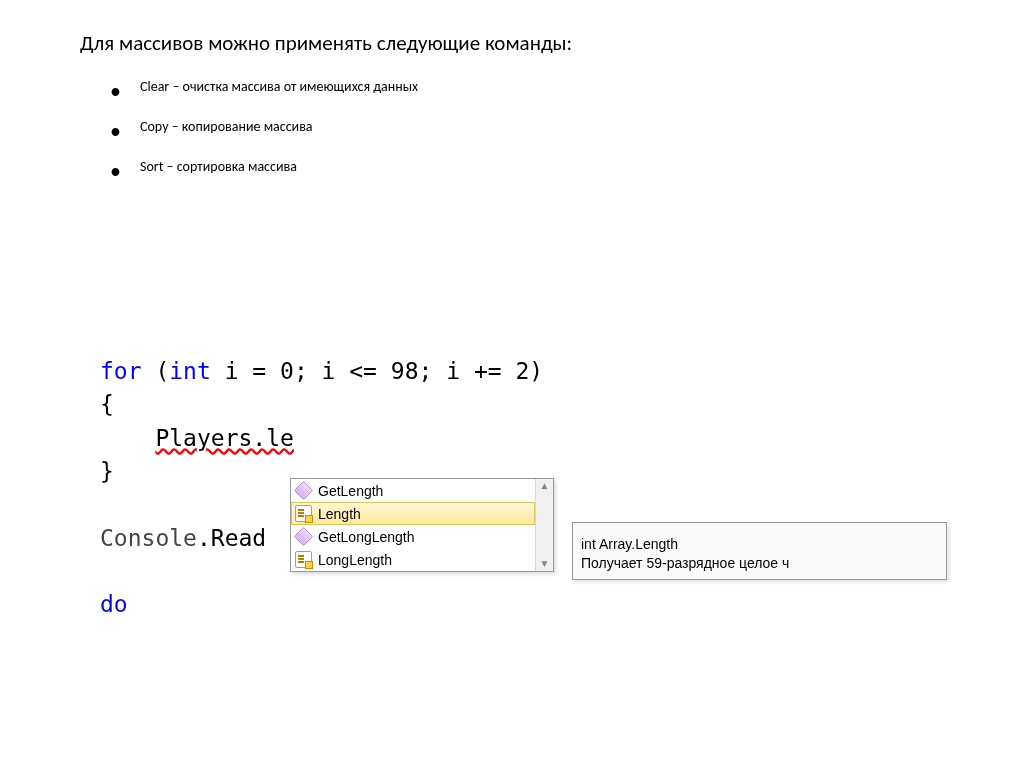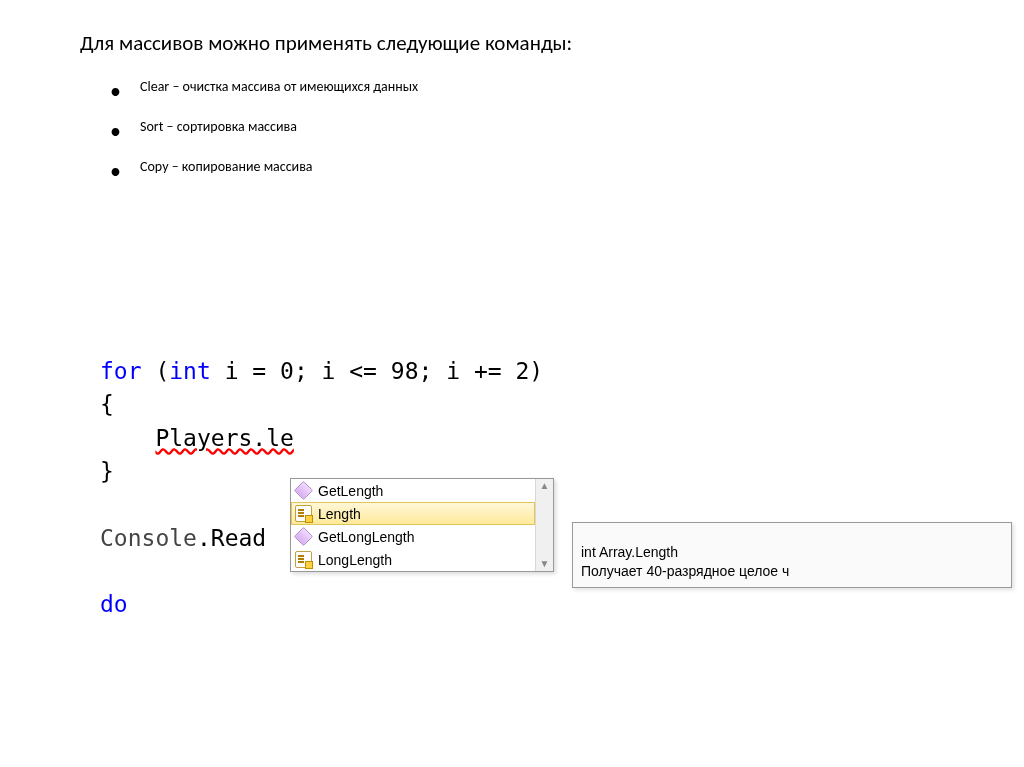--- a/index.html
+++ b/index.html
@@ -129,41 +129,41 @@
     .sb-arrow {
       color: #888;
       font-size: 10px;
       line-height: 1;
     }
 
     .tooltip {
       position: absolute;
       top: 522px;
       left: 572px;
-      width: 440px;
+      width: 375px;
       background: #fafafa;
       border: 1px solid #999;
-      padding: 20px 8px 6px 8px;
+      padding: 12px 8px 6px 8px;
       font-family: Verdana, sans-serif;
       font-size: 14px;
       line-height: 1.35;
       box-shadow: 2px 2px 4px rgba(0,0,0,0.12);
       overflow: hidden;
       white-space: nowrap;
     }
   </style>
 </head>
 <body>
 
 <div class="content">
   <div class="heading">Для массивов можно применять следующие команды:</div>
   <ul class="bullets">
     <li>Clear – очистка массива от имеющихся данных</li>
+    <li>Copy – копирование массива</li>
     <li>Sort – сортировка массива</li>
-    <li>Copy – копирование массива</li>
   </ul>
 </div>
 
 <div class="code-area">
   <div class="line"><span class="kw">for</span><span> (</span><span class="kw">int</span><span> i = 0; i &lt;= 98; i += 2)</span></div>
   <div class="line">{</div>
   <div class="line"><span>    </span><span class="error-underline">Players.le</span></div>
   <div class="line">}</div>
   <div class="line">&nbsp;</div>
   <div class="line"><span class="faded">Console</span><span>.Read</span></div>
@@ -193,14 +193,14 @@
     </div>
     <div class="scrollbar">
       <span class="sb-arrow">▲</span>
       <span class="sb-arrow">▼</span>
     </div>
   </div>
 </div>
 
 <div class="tooltip">
   <div>int Array.Length</div>
-  <div>Получает 40-разрядное целое ч</div>
+  <div>Получает 59-разрядное целое ч</div>
 </div>
 
 </body></html>

